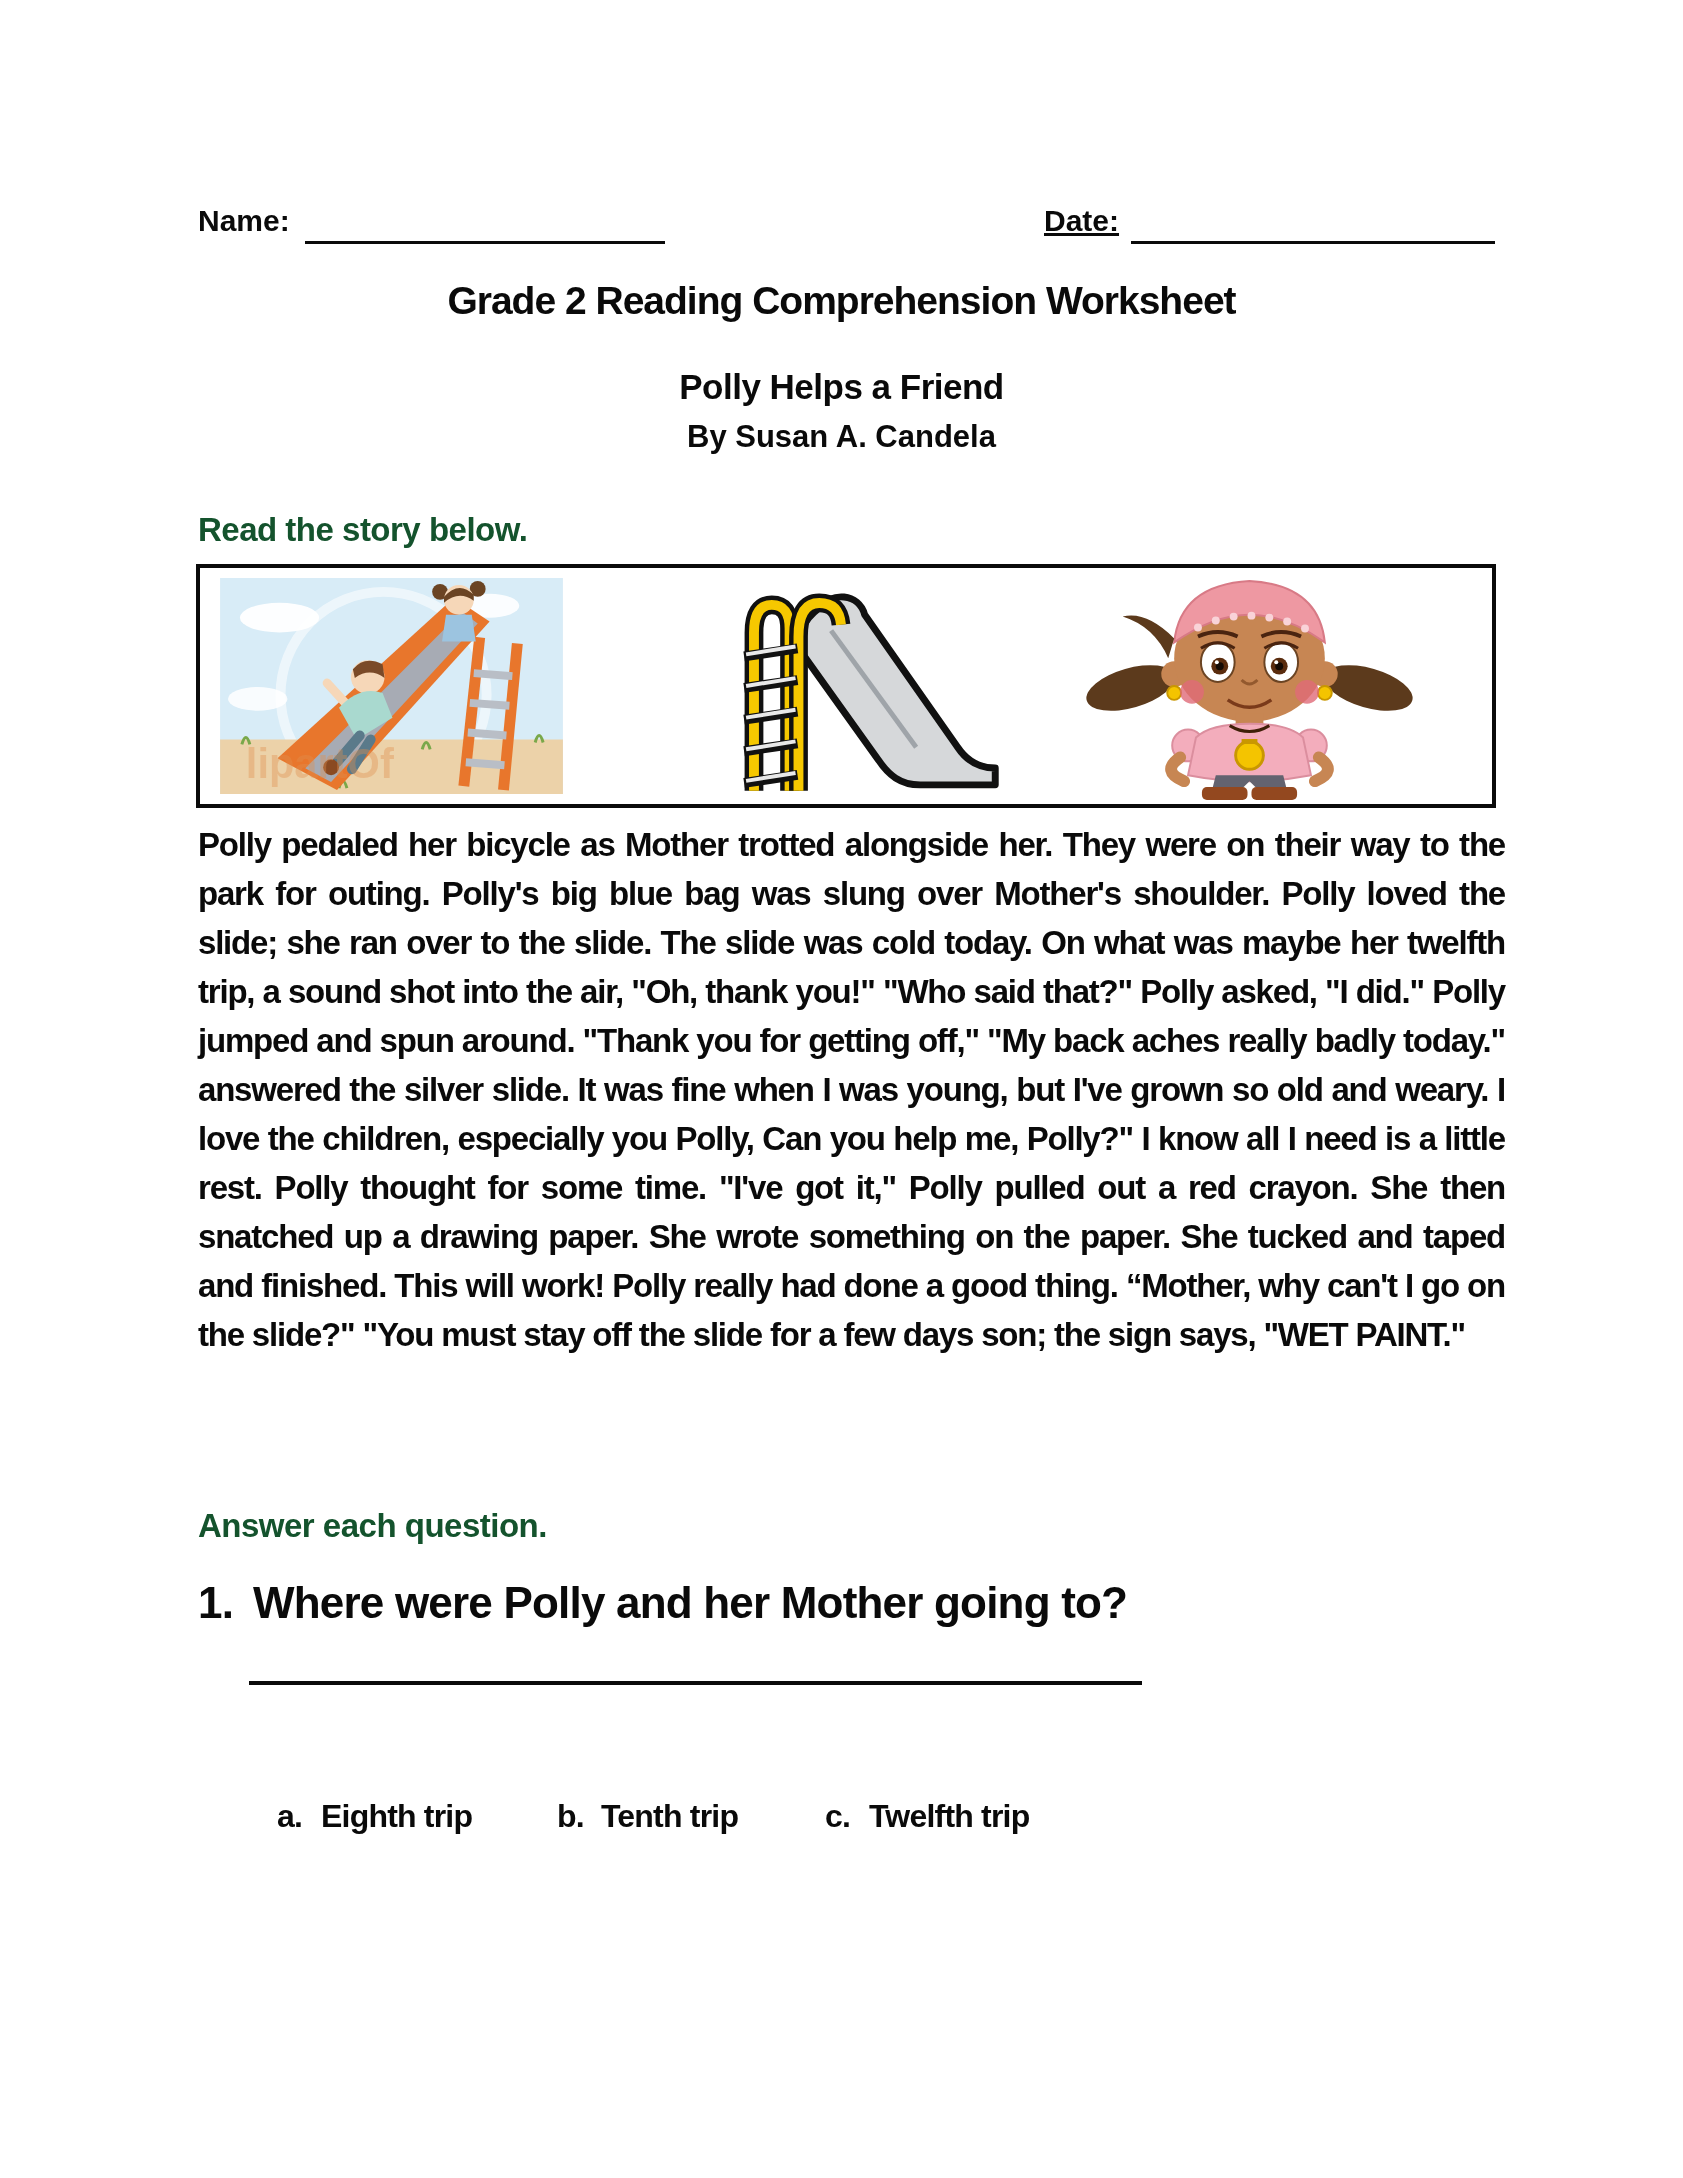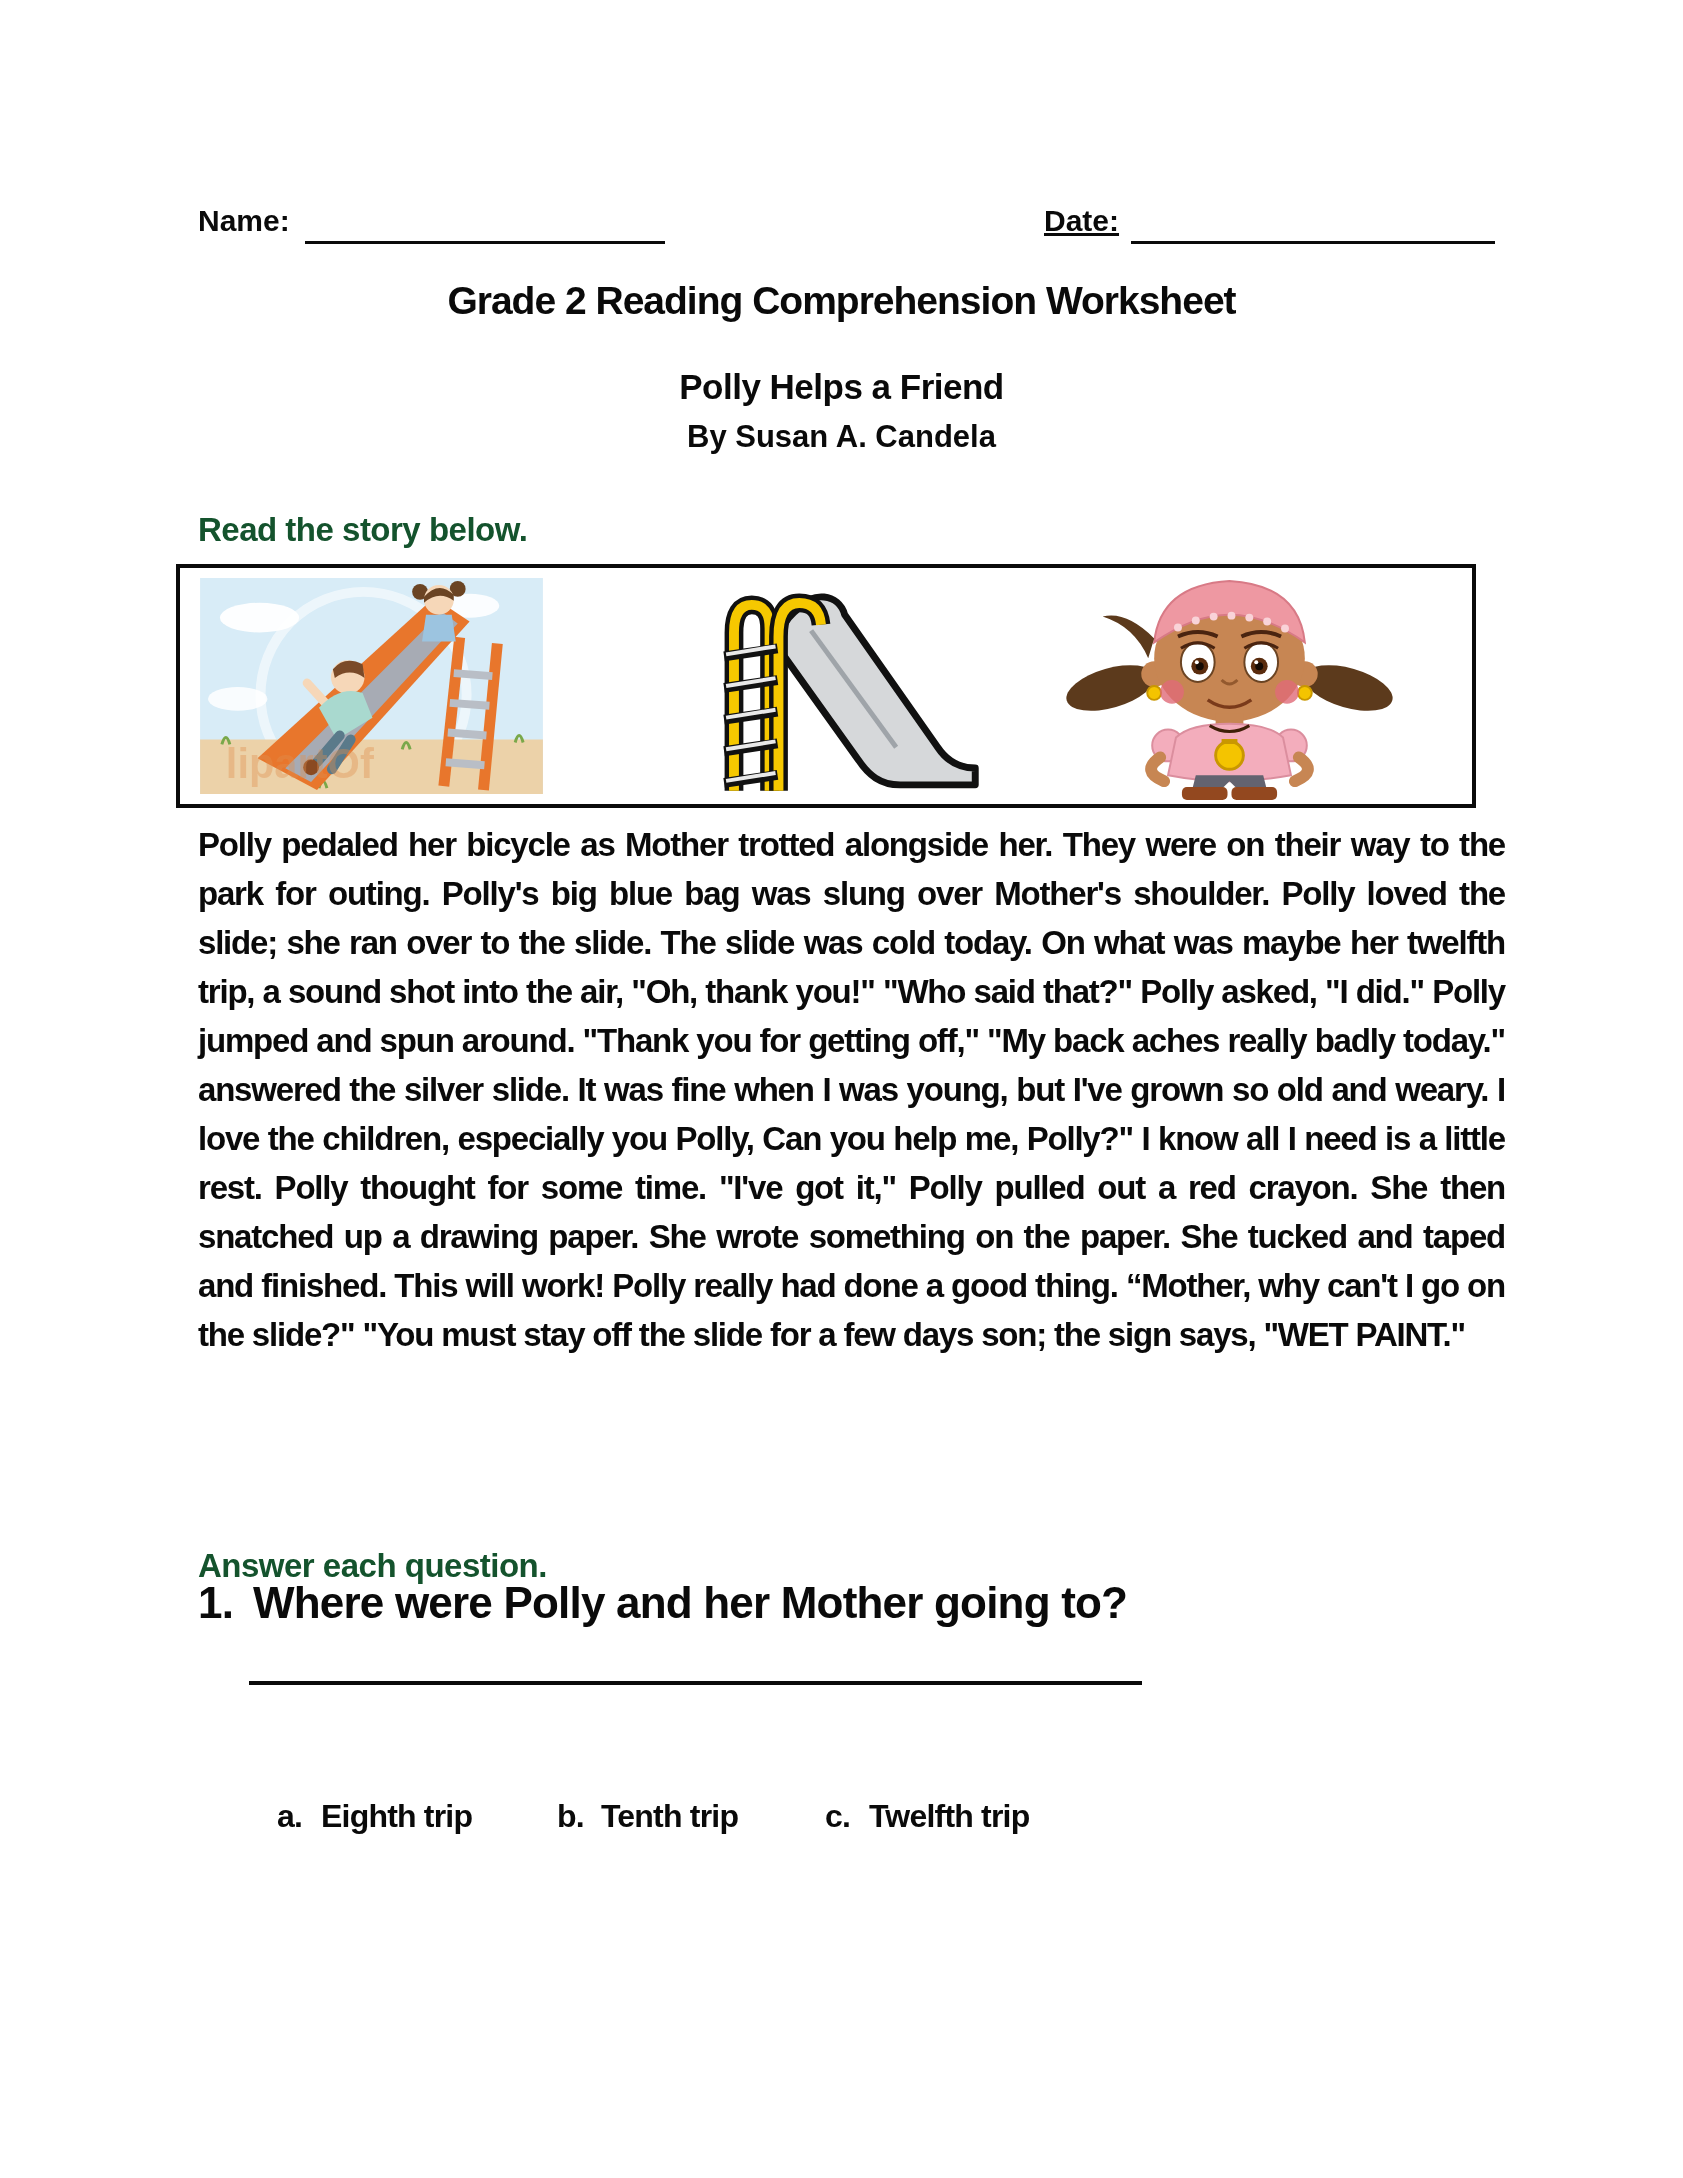--- a/index.html
+++ b/index.html
@@ -17,34 +17,34 @@
   #name-label{left:198px;top:204px;font-size:30px;text-align:right;}
   #name-line{left:305px;top:241px;width:360px;height:3px;background:#0a0a0a;}
   #date-label{left:1044px;top:204px;font-size:30px;text-decoration:underline;}
   #date-line{left:1131px;top:241px;width:364px;height:3px;background:#0a0a0a;}
   #main-title{left:20px;top:279px;width:1643px;text-align:center;font-size:39px;letter-spacing:-1px;}
   #story-title{left:20px;top:367px;width:1643px;text-align:center;font-size:35px;letter-spacing:-0.5px;}
   #byline{left:20px;top:419px;width:1643px;text-align:center;font-size:31px;}
   .accent{color:#14532d;}
   #read-heading{left:198px;top:511px;font-size:33px;letter-spacing:-0.5px;}
   
-  #image-box{left:176px;top:564px;width:1292px;height:236px;border:4px solid #0a0a0a;background:#ffffff;}
+  #image-box{left:196px;top:564px;width:1292px;height:236px;border:4px solid #0a0a0a;background:#ffffff;}
   .fig{position:absolute;}
   #fig1{left:20px;top:10px;}
   #fig2{left:465px;top:11px;}
   #fig3{left:881px;top:3px;}
   
   #story-paragraph{
     left:198px;top:820px;width:1307px;
     font-size:33px;line-height:49px;
     letter-spacing:-1.2px;
     text-align:justify;
   }
   
-  #answer-heading{left:198px;top:1507px;font-size:33px;letter-spacing:-0.5px;margin-top:40px;}
+  #answer-heading{left:198px;top:1507px;font-size:33px;letter-spacing:-0.5px;}
   .question{font-size:44px;letter-spacing:-0.8px;}
   #q1{left:198px;top:1578px;}
   #q2{left:198px;top:1729px;}
   .qnum{display:inline-block;min-width:55px;}
   #answer-line{left:249px;top:1681px;width:893px;height:4px;background:#0a0a0a;}
   .option{font-size:32px;letter-spacing:-0.8px;}
   #opt-a{left:277px;top:1798px;}
   #opt-b{left:557px;top:1798px;}
   #opt-c{left:825px;top:1798px;}
   .opt-letter{display:inline-block;min-width:44px;}

